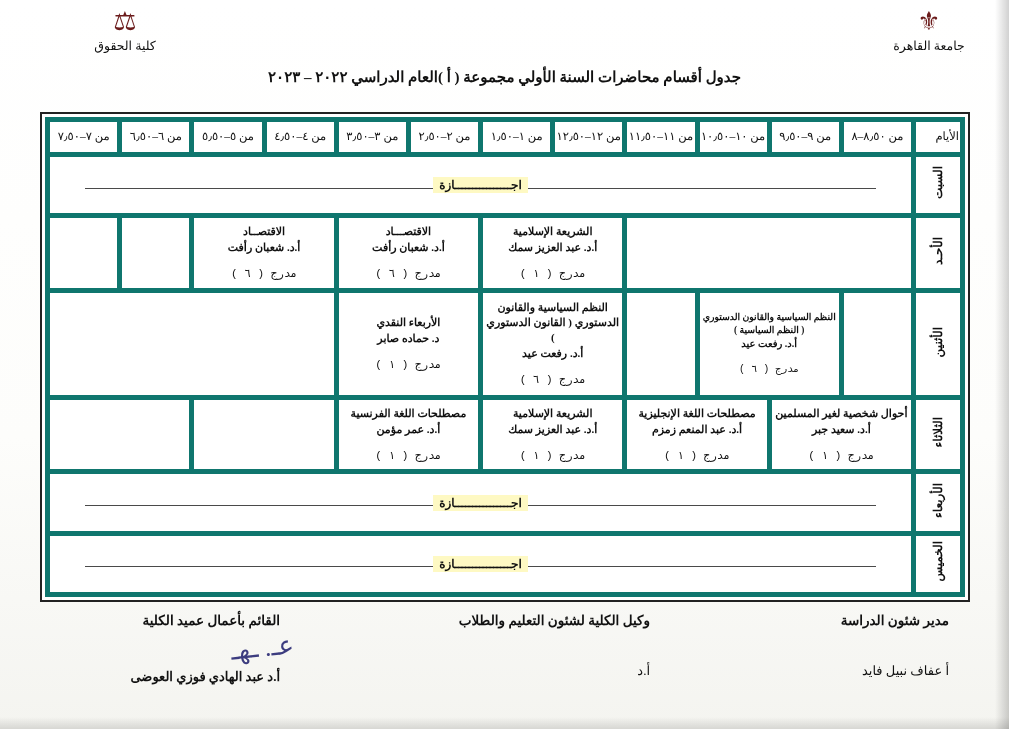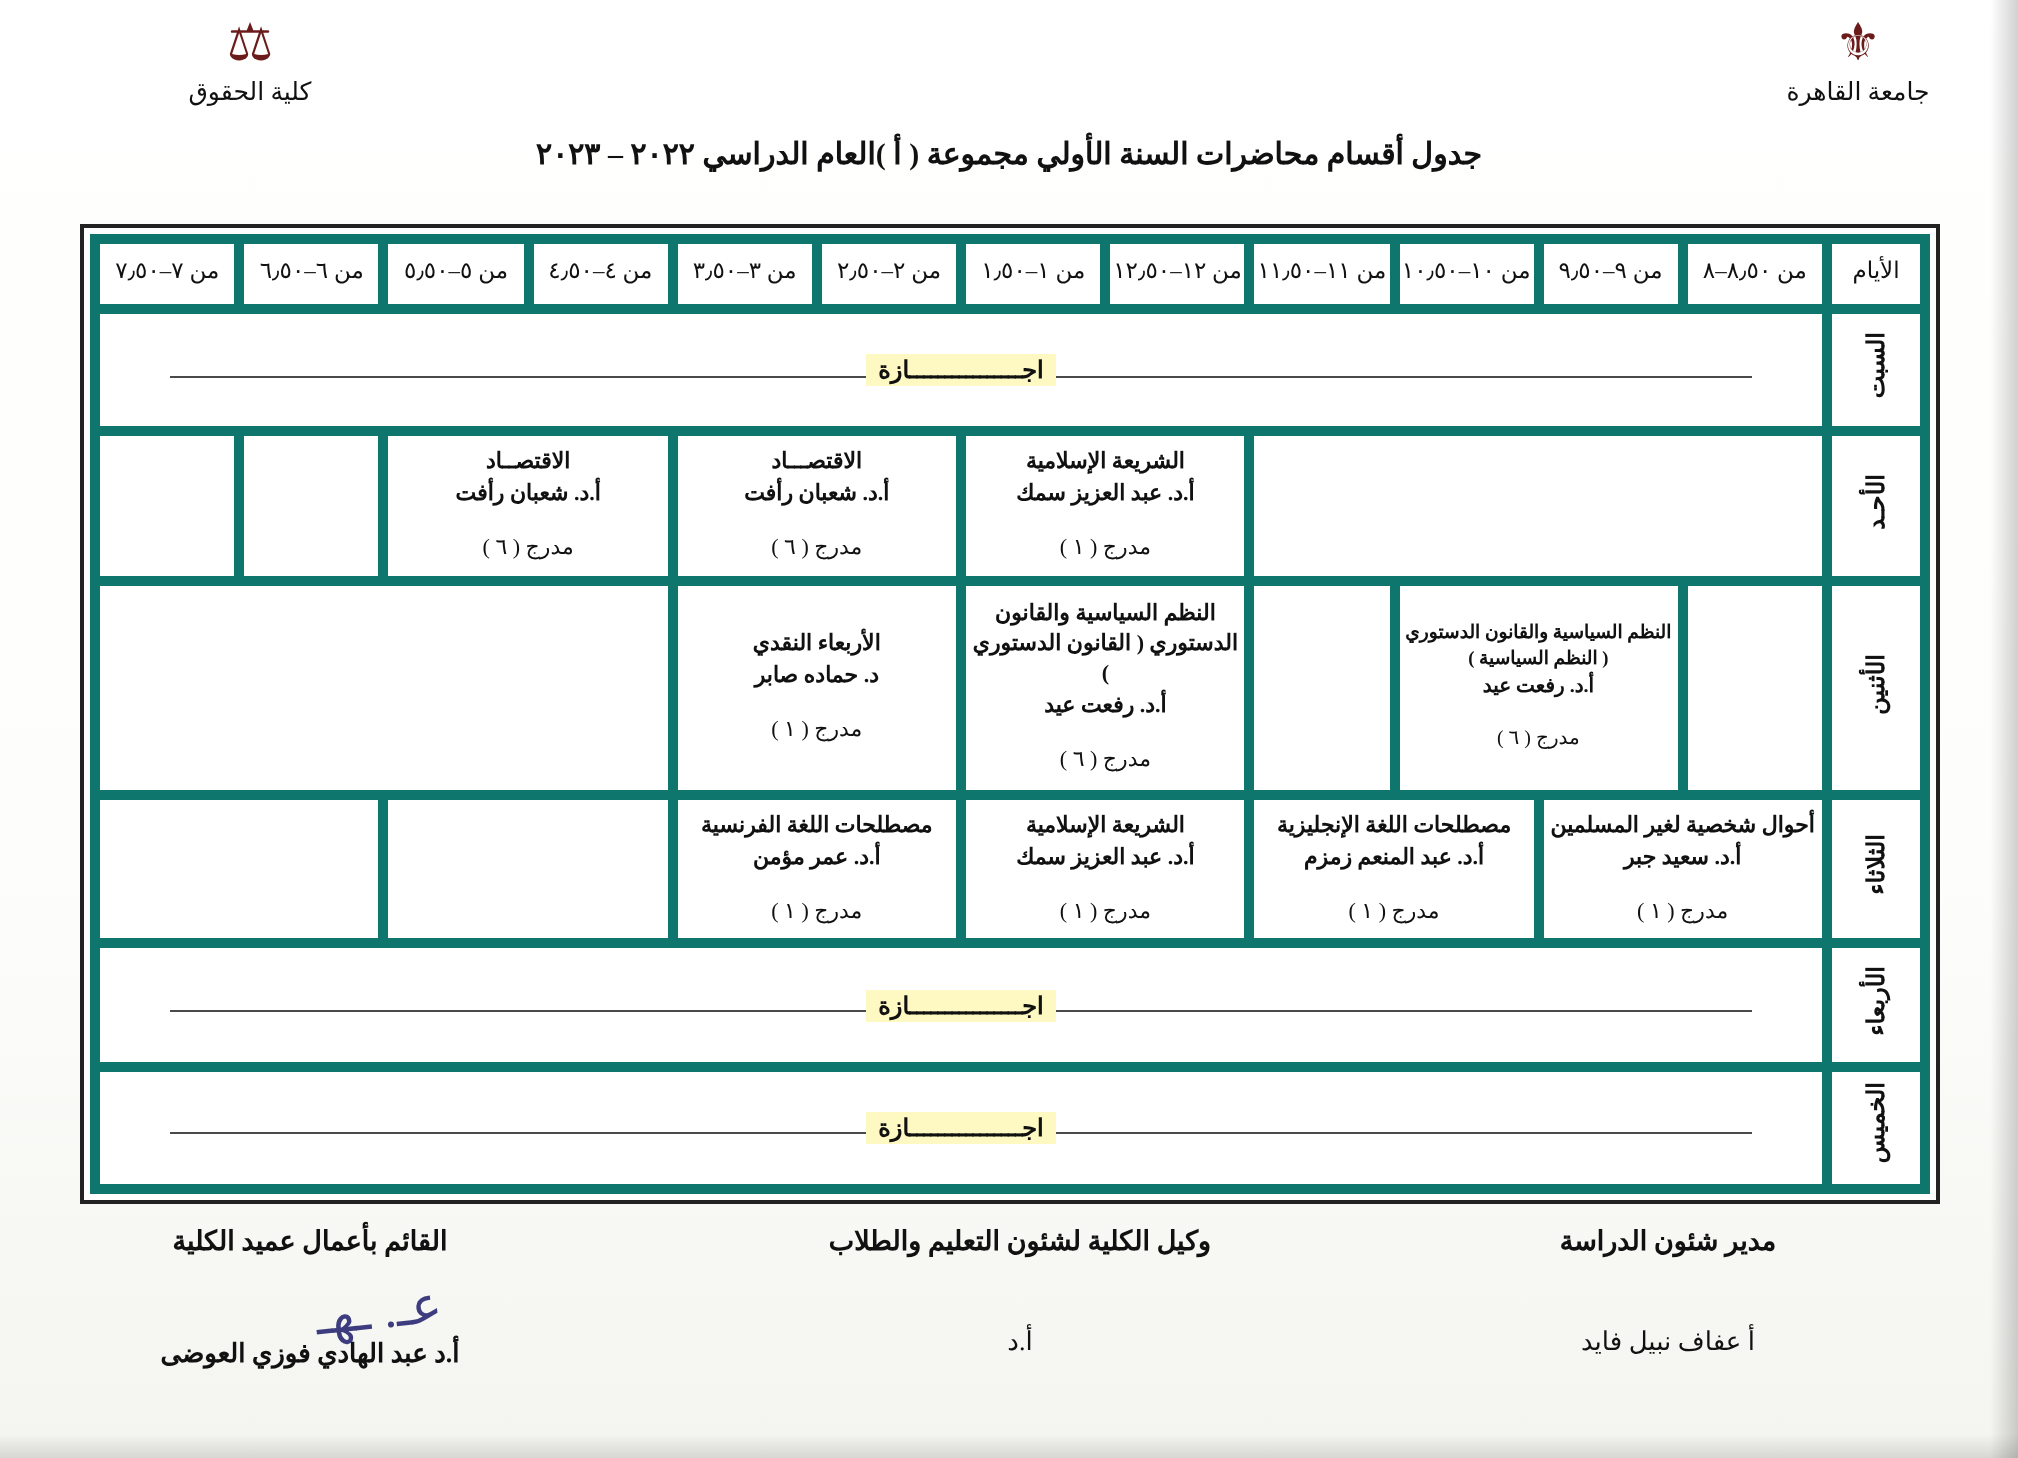--- a/index.html
+++ b/index.html
@@ -62,40 +62,41 @@
     line-height:1.35;
   }
   thead th{
     font-size:11.5px;
     font-weight:normal;
     height:26px;
     white-space:nowrap;
   }
   th.day-head{
     width:42px;
+    text-align:right;
   }
   .day-cell{
     width:42px;
     font-size:12px;
     font-weight:bold;
   }
   .day-cell span{
     display:inline-block;
     writing-mode:vertical-rl;
     transform:rotate(180deg);
     white-space:nowrap;
     letter-spacing:1px;
   }
   .course{
     font-size:11px;
     font-weight:bold;
   }
   .course .ttl{display:block;}
   .course .prof{display:block;margin-top:1px;font-weight:bold;}
-  .course .hall{display:block;margin-top:12px;font-weight:normal;}
+  .course .hall{display:block;margin-top:12px;font-weight:normal;font-family:Liberation Mono, monospace;}
   .tiny .ttl{font-size:9.3px;}
   .tiny .prof,.tiny .hall{font-size:10px;}
   .holiday-cell{
     position:relative;
     height:46px;
   }
   .holiday-inner{
     position:relative;
     width:100%;height:100%;
     display:flex;align-items:center;justify-content:center;
@@ -116,21 +117,21 @@
     text-align:right;
   }
   .row-tall td{height:58px;}
   .row-free td{height:46px;}
   
   .footer{
     position:absolute;top:612px;left:0;width:100%;height:110px;
     font-size:13px;
   }
   .f-col{
-    position:absolute;text-align:center;
+    position:absolute;text-align:right;
   }
   .f-right{right:60px;top:0;width:230px;}
   .f-mid{left:370px;top:0;width:280px;}
   .f-left{left:30px;top:0;width:250px;}
   .f-title{font-weight:bold;font-size:13.5px;}
   .f-name{margin-top:34px;font-size:13px;}
   .f-left .f-name{margin-top:40px;font-weight:bold;}
   .sign{
     position:absolute;left:55px;top:28px;width:210px;height:42px;
     color:#1c1c6b;font-family:"Liberation Serif",serif;

